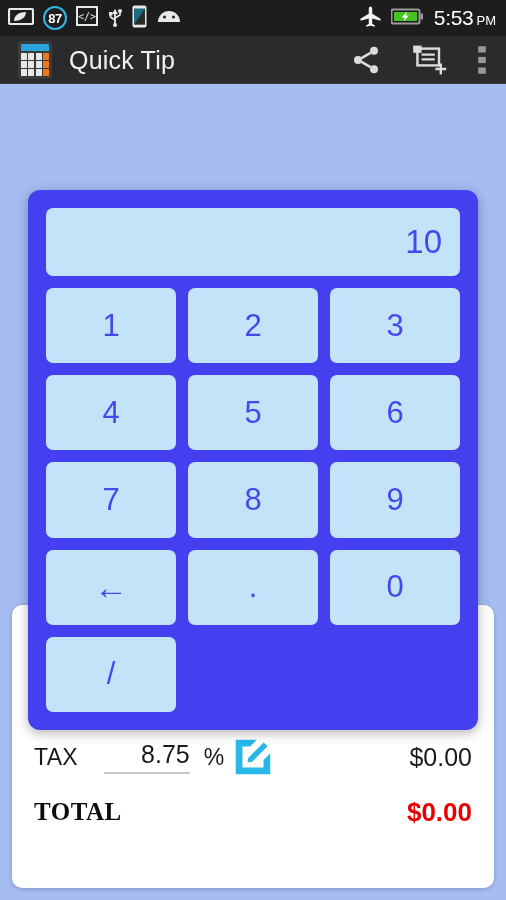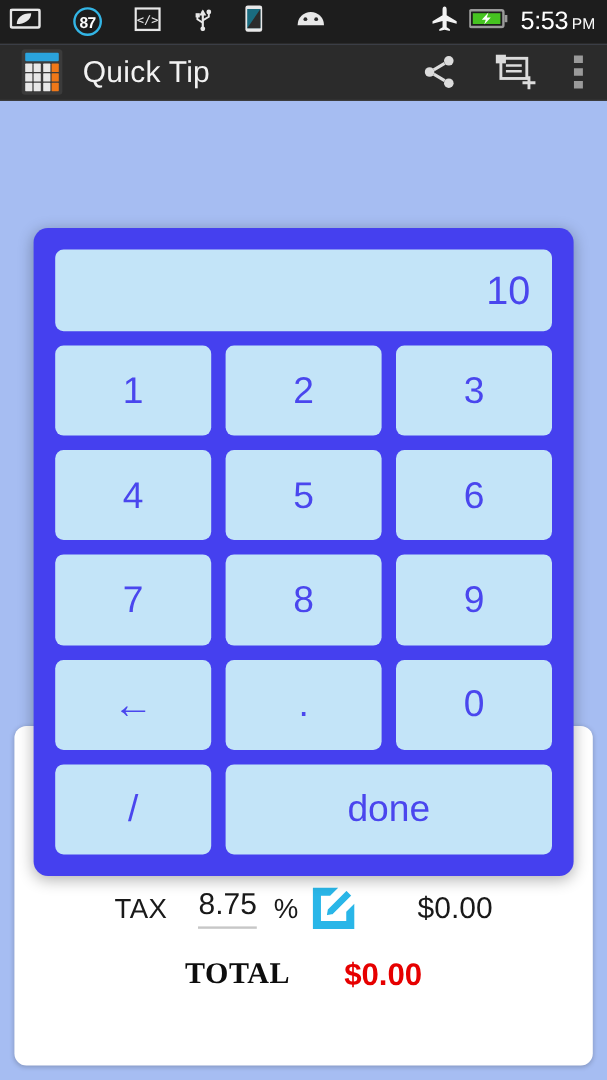--- a/index.html
+++ b/index.html
@@ -12,21 +12,21 @@
 
   
   .statusbar {
     position: absolute; top: 0; left: 0;
     width: 506px; height: 37px;
     background: #1d1d1d;
     display: flex; align-items: center;
     padding: 0 10px 0 8px;
     border-bottom: 1px solid #2e2e2e;
   }
-  .sb-left { display: flex; align-items: center; gap: 27px; flex: 1; text-align: right; }
+  .sb-left { display: flex; align-items: center; gap: 9px; flex: 1; text-align: right; }
   .sb-right { display: flex; align-items: center; gap: 9px; }
   .sb-ico { display: block; }
   .sb-badge {
     width: 24px; height: 24px; border-radius: 50%;
     border: 2.5px solid #33b5e5;
     color: #fff; font-size: 13px; font-weight: bold;
     display: flex; align-items: center; justify-content: center;
     letter-spacing: -0.5px;
   }
   .sb-time {
@@ -65,21 +65,21 @@
 
   
   .result-card {
     position: absolute;
     left: 12px; top: 605px;
     width: 482px; height: 283px;
     background: #ffffff;
     border-radius: 10px;
     box-shadow: 0 1px 4px rgba(0,0,0,0.22);
     padding: 12px 22px 10px 22px;
-    display: flex; flex-direction: column; align-items: center;
+    display: flex; flex-direction: column;
   }
   .res-row {
     display: flex; align-items: center;
     height: 49px;
   }
   .res-label {
     font-size: 23px; color: #191919; font-weight: bold;
     letter-spacing: 0.3px;
   }
   .res-spacer { flex: 1; }
@@ -326,15 +326,14 @@
     <button class="key">4</button>
     <button class="key">5</button>
     <button class="key">6</button>
     <button class="key">7</button>
     <button class="key">8</button>
     <button class="key">9</button>
     <button class="key arrow">←</button>
     <button class="key dot">.</button>
     <button class="key">0</button>
     <button class="key">/</button>
-    <button class="key wide">done</button>
   </div>
 </div>
 
 </body></html>

